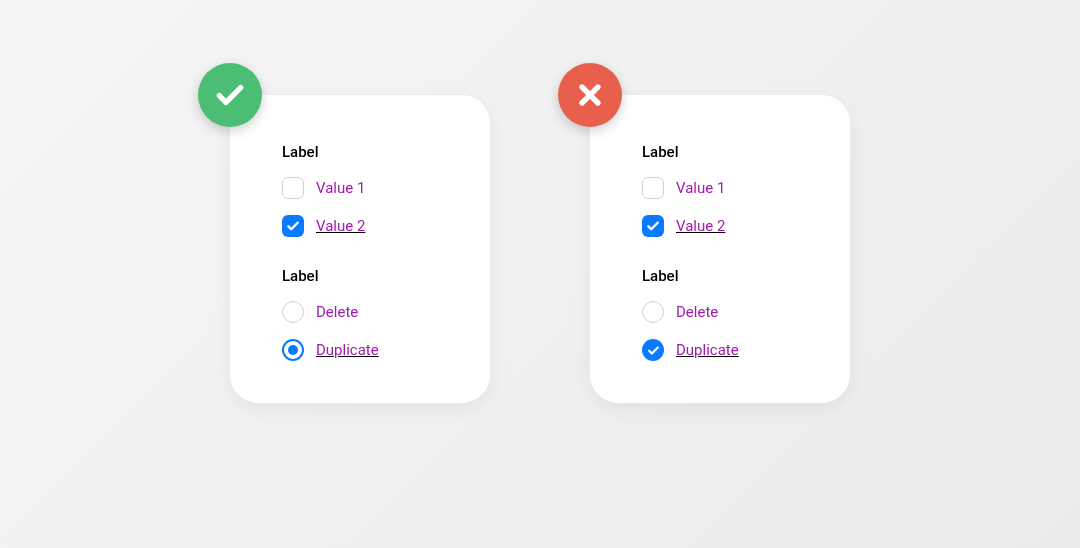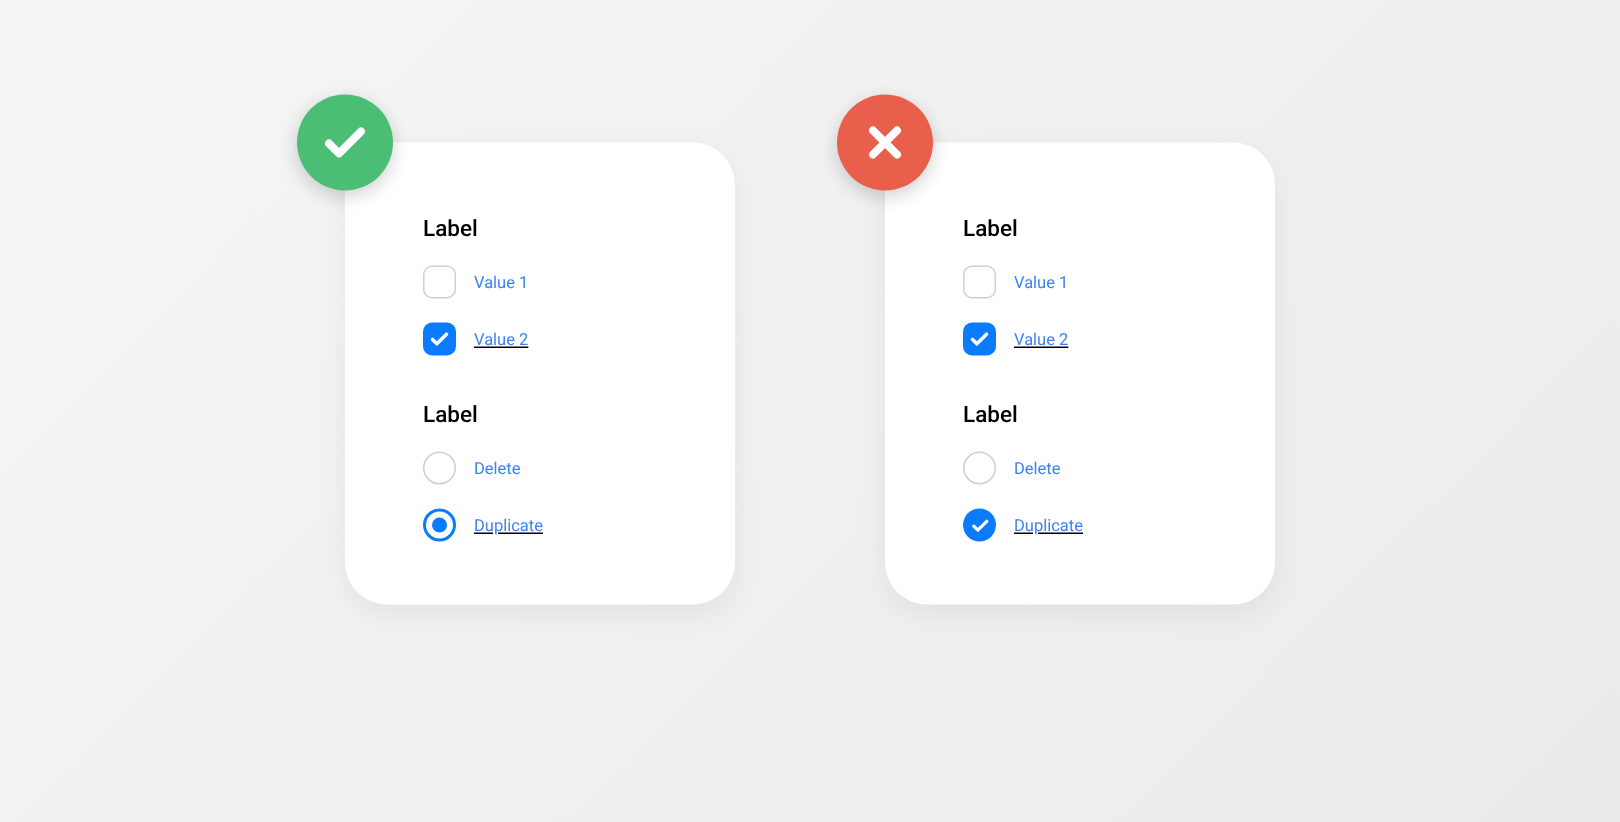--- a/index.html
+++ b/index.html
@@ -74,22 +74,22 @@
       align-items: center;
       gap: 12px;
       margin-bottom: 16px;
       cursor: pointer;
     }
     .option:last-child {
       margin-bottom: 0;
       text-decoration: underline;
     }
     .option-label {
-      font-size: 11px;
-      color: #3b82f6;
+      font-size: 15px;
+      color: #a21caf;
     }
     .checkbox {
       width: 22px;
       height: 22px;
       border-radius: 6px;
       display: flex;
       align-items: center;
       justify-content: center;
       flex-shrink: 0;
     }

